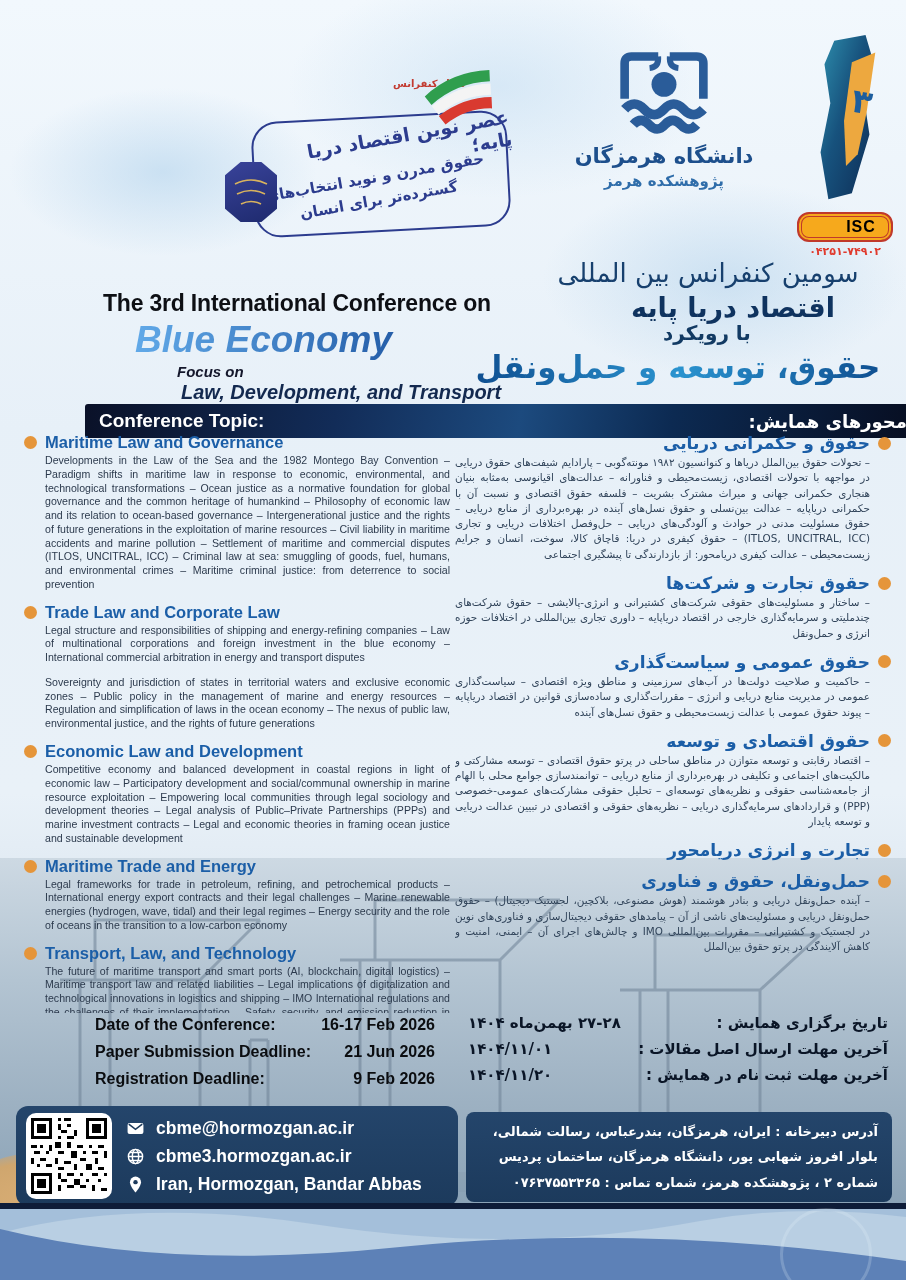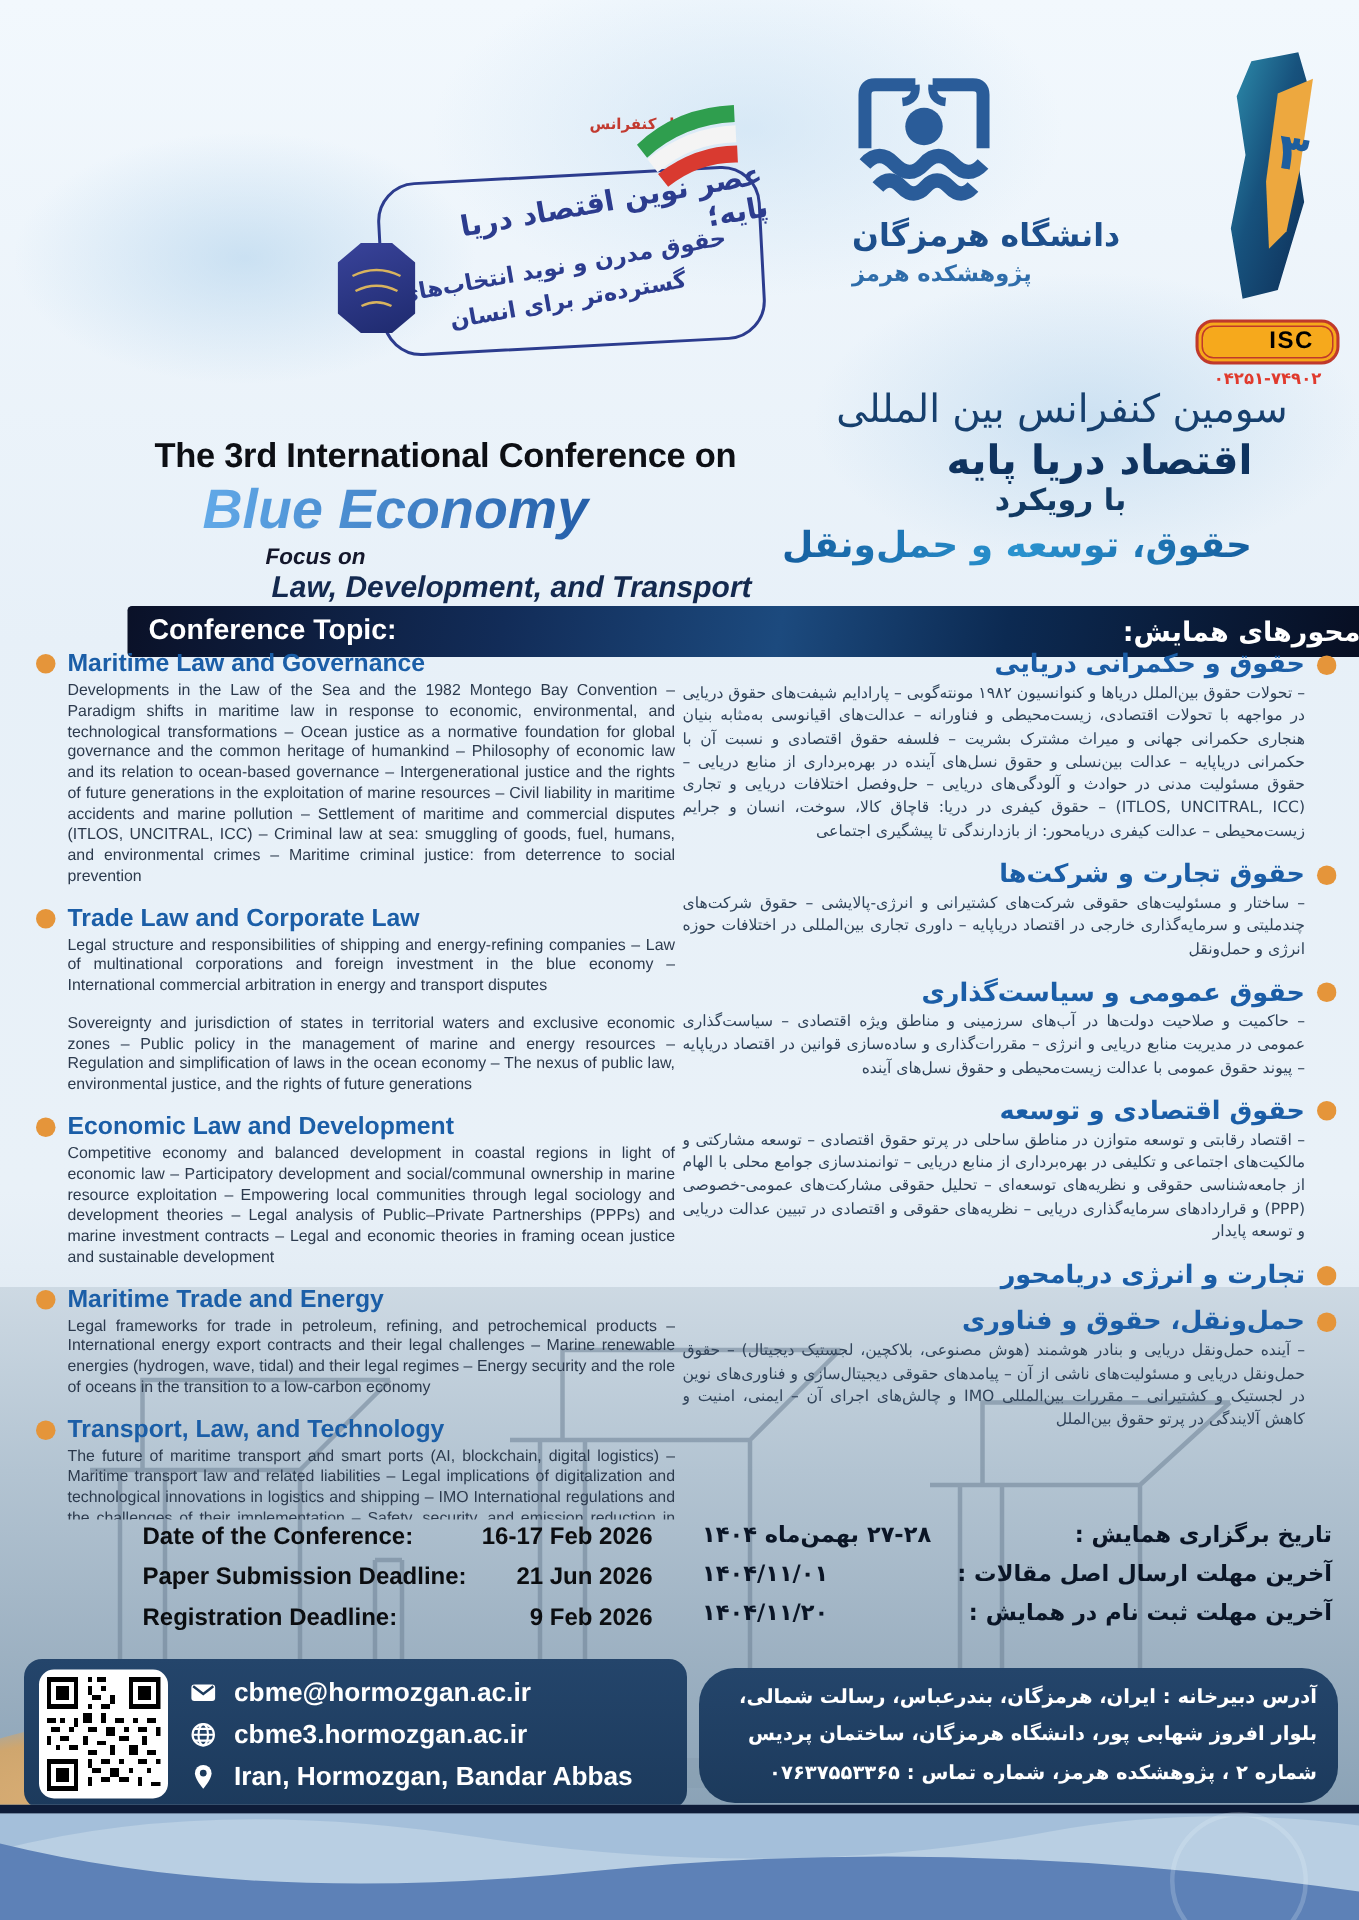--- a/index.html
+++ b/index.html
@@ -29,21 +29,21 @@
   .slogan-l1{position:absolute;right:-6px;top:8px;width:230px;direction:rtl;text-align:right;
     color:#2c3c8e;font-weight:700;font-size:19px;transform:rotate(-7deg);font-family:"DejaVu Sans",sans-serif;}
   .slogan-l2{position:absolute;right:6px;top:48px;width:250px;direction:rtl;text-align:center;
     color:#2c3c8e;font-weight:700;font-size:15px;line-height:1.5;transform:rotate(-7deg);font-family:"DejaVu Sans",sans-serif;}
   .slogan-badge{position:absolute;left:0;top:86px;width:52px;height:60px;
     clip-path:polygon(30% 0,70% 0,100% 22%,100% 78%,70% 100%,30% 100%,0 78%,0 22%);
     background:linear-gradient(160deg,#39439a,#1e2a6e);}
   .flag-ribbon{position:absolute;left:198px;top:-4px;transform:rotate(-14deg);}
 
   
-  .uni{position:absolute;left:568px;top:48px;width:216px;text-align:left;}
+  .uni{position:absolute;left:556px;top:48px;width:216px;text-align:center;}
   .uni svg{width:96px;height:90px;}
   .uni-name{font-size:21px;font-weight:800;color:#1d4f8c;direction:rtl;margin-top:2px;font-family:"DejaVu Sans",sans-serif;}
   .uni-inst{font-size:15px;font-weight:700;color:#2f6daa;direction:rtl;margin-top:4px;letter-spacing:1px;font-family:"DejaVu Sans",sans-serif;}
 
   
   .edition{position:absolute;left:795px;top:34px;width:100px;text-align:center;}
   .isc-badge{display:inline-block;margin-top:6px;width:60px;height:26px;line-height:26px;background:var(--isc,#f6a91c);
     border:2px solid #c0392b;box-shadow:inset 0 0 0 2px #f6a91c,inset 0 0 0 3px #c0392b;border-radius:12px;
     font-weight:900;font-size:16px;color:#000;letter-spacing:1px;padding-left:32px;}
   .isc-code{margin-top:3px;font-size:11px;font-weight:800;color:#e03a2d;font-family:"DejaVu Sans",sans-serif;}
@@ -52,21 +52,21 @@
   .title-en{position:absolute;left:103px;top:290px;width:400px;}
   .ten-1{font-size:23px;font-weight:800;color:#0d0f14;letter-spacing:-.2px;}
   .ten-2{font-size:37px;font-weight:800;font-style:italic;margin:2px 0 2px 32px;
     background:linear-gradient(90deg,#61a9e8,#0c3f8e);-webkit-background-clip:text;background-clip:text;color:transparent;}
   .ten-3{font-size:15px;font-style:italic;color:#14172b;margin-left:74px;font-weight:600;}
   .ten-4{font-size:20px;font-style:italic;font-weight:800;color:#13294f;margin-left:78px;margin-top:1px;}
   .title-fa{position:absolute;left:468px;top:258px;width:420px;direction:rtl;font-family:"DejaVu Sans",sans-serif;}
   .tfa-1{font-size:26px;color:#17406e;text-align:center;padding-left:60px;}
   .tfa-2{font-size:27px;font-weight:800;color:#0f335f;text-align:center;padding-left:110px;margin-top:4px;}
   .tfa-3{font-size:20px;font-weight:700;color:#123а63;color:#123a63;text-align:center;padding-left:58px;margin-top:-2px;}
-  .tfa-4{font-size:24px;font-weight:800;text-align:center;margin-top:4px;
+  .tfa-4{font-size:31px;font-weight:800;text-align:center;margin-top:4px;
     background:linear-gradient(90deg,#0e4d8f,#2a93cf 50%,#0e4d8f);-webkit-background-clip:text;background-clip:text;color:transparent;}
 
   
   .topics-bar{position:absolute;left:85px;top:404px;width:836px;height:34px;border-radius:3px;
     background:linear-gradient(100deg,#0a1128 0%,#122c58 30%,#1c4a7e 52%,#0c2a52 70%,#070d20 100%);
     display:flex;justify-content:space-between;align-items:center;padding:0 14px;box-sizing:border-box;}
   .topics-bar .en{color:#fff;font-weight:800;font-size:19px;}
   .topics-bar .fa{color:#fff;font-weight:800;font-size:18px;direction:rtl;font-family:"DejaVu Sans",sans-serif;}
 
   
@@ -87,21 +87,21 @@
   .dates-fa{position:absolute;left:468px;top:1014px;width:420px;direction:rtl;font-family:"DejaVu Sans",sans-serif;}
   .dates-fa .row{display:flex;justify-content:space-between;margin-bottom:8px;font-size:15px;font-weight:800;color:#0a1526;}
 
   
   .footer-left{position:absolute;left:16px;top:1106px;width:442px;height:100px;border-radius:12px;
     background:linear-gradient(180deg,#24456b,#1c3a5c);display:flex;align-items:center;gap:14px;padding:0 10px;box-sizing:border-box;}
   .qr-box{width:86px;height:86px;background:#fff;border-radius:10px;padding:5px;box-sizing:border-box;flex:0 0 86px;}
   .contact-rows{display:flex;flex-direction:column;gap:7px;}
   .c-row{display:flex;align-items:center;gap:11px;color:#fff;font-size:17.5px;font-weight:600;}
   .c-row svg{width:19px;height:19px;flex:0 0 19px;}
-  .footer-right{position:absolute;left:466px;top:1112px;width:426px;height:90px;border-radius:24px;
+  .footer-right{position:absolute;left:466px;top:1112px;width:426px;height:90px;border-radius:8px;
     background:linear-gradient(180deg,#24456b,#1c3a5c);color:#fff;direction:rtl;
     font-size:13px;line-height:1.95;font-weight:700;text-align:right;padding:7px 14px;box-sizing:border-box;font-family:"DejaVu Sans",sans-serif;}
 
   .emblem-faint{position:absolute;left:780px;top:1208px;width:86px;height:86px;border-radius:50%;
     border:3px solid rgba(235,243,250,.35);opacity:.6;}
 </style>
 </head>
 <body>
 
 <div class="poster">

